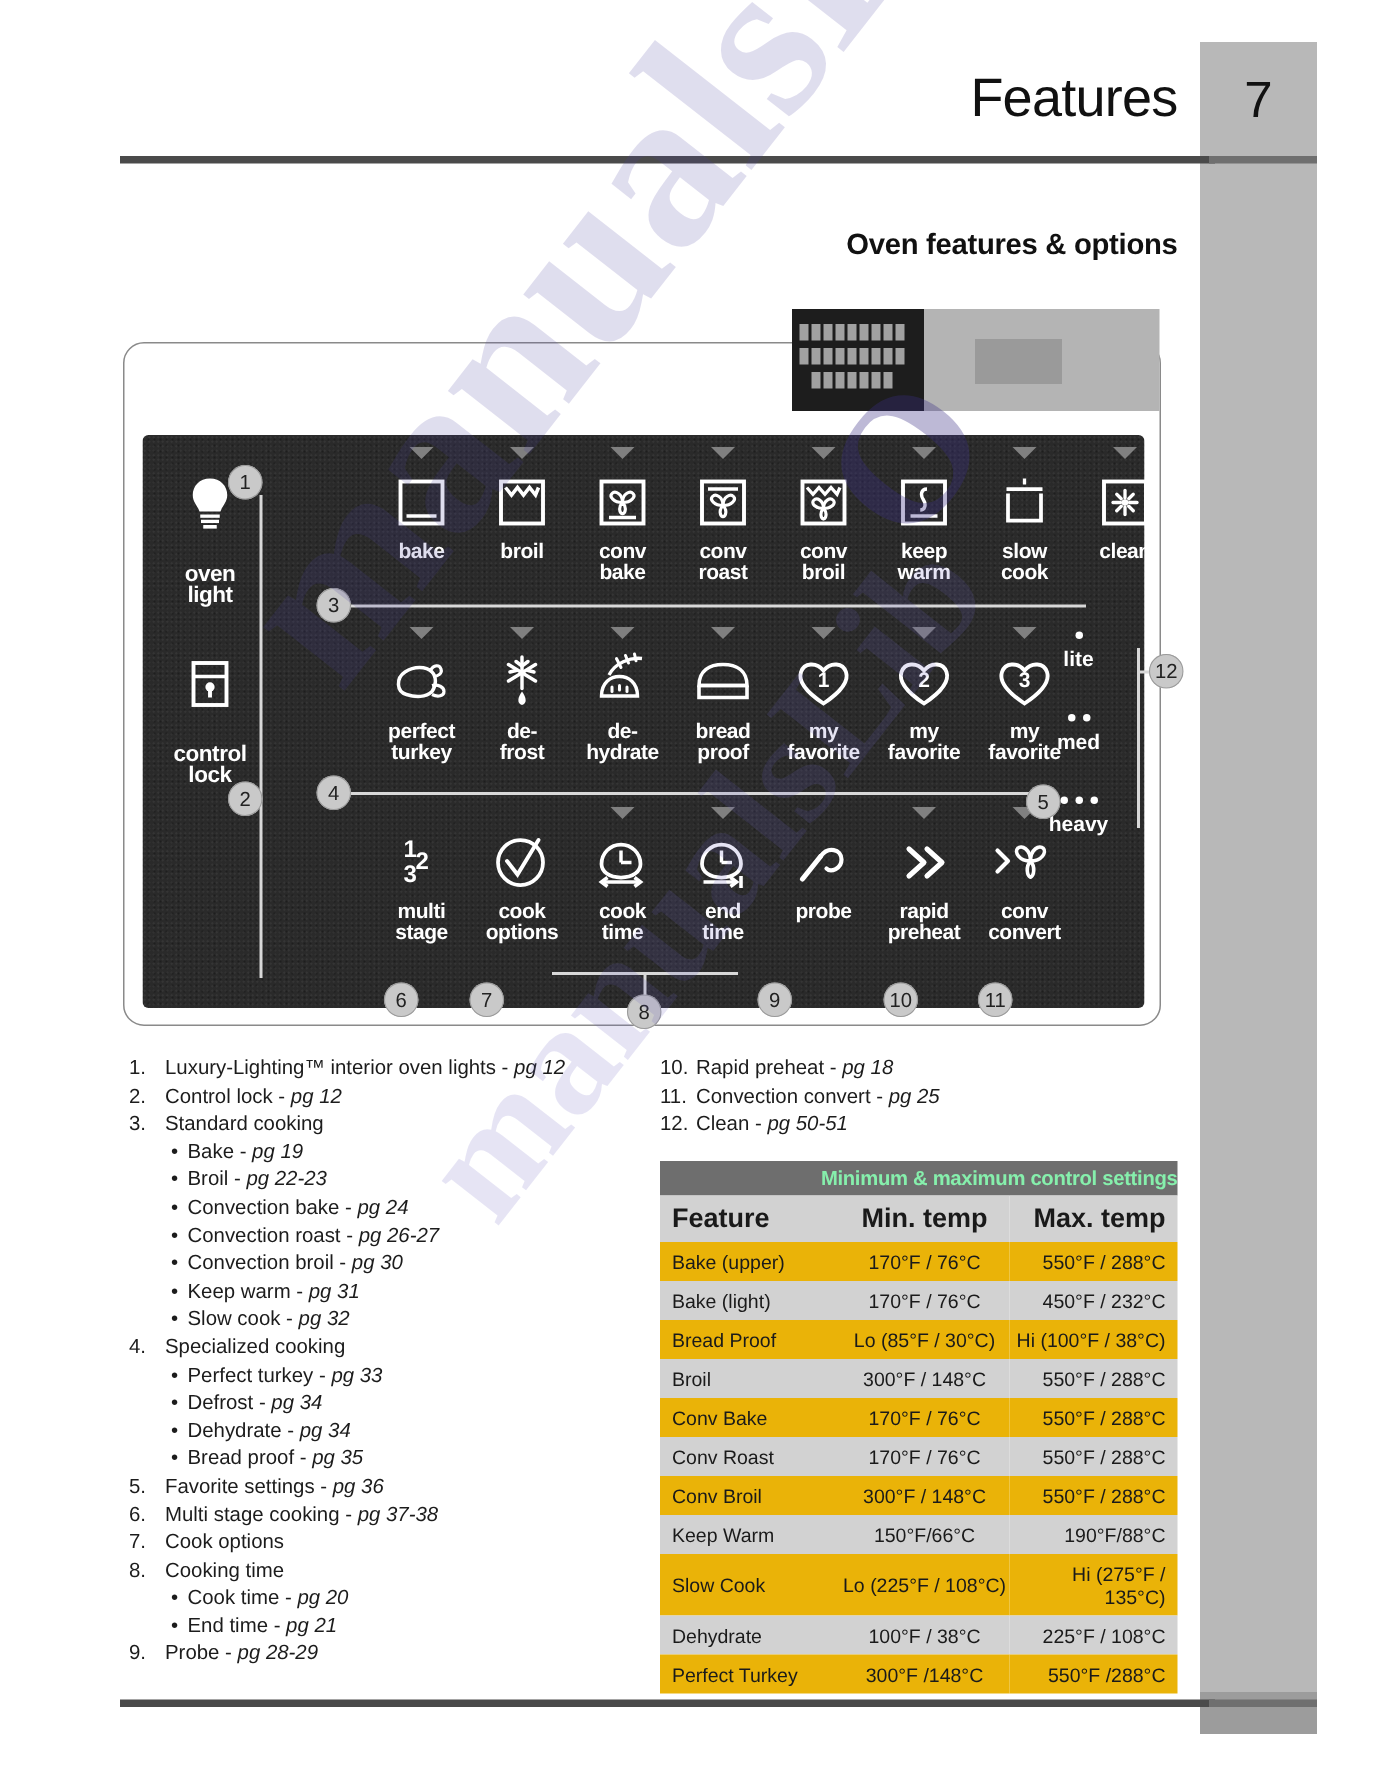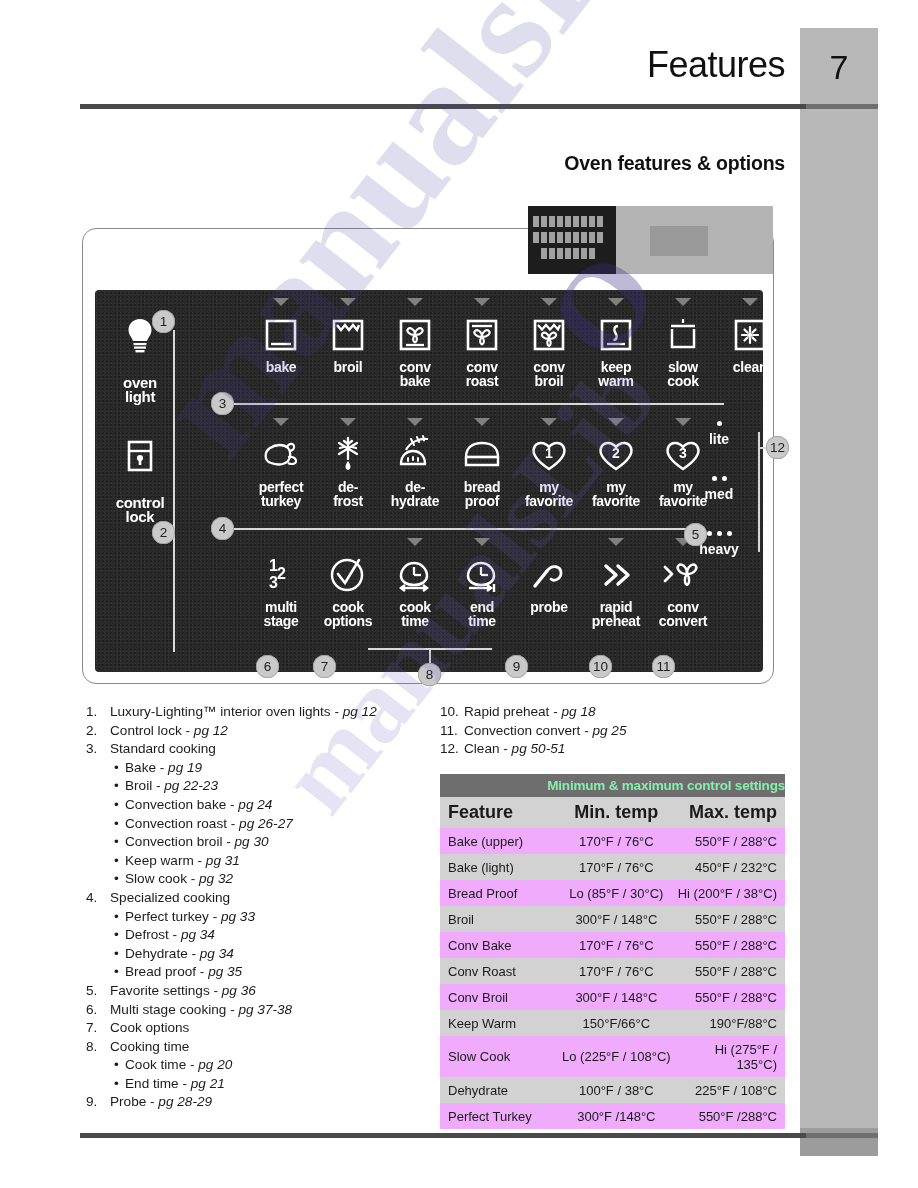--- a/index.html
+++ b/index.html
@@ -338,21 +338,21 @@
     padding: 5px 0 5px 0;
     background: #d2d2d2;
   }
   .tbl td {
     padding: 5.5px 0;
   }
   .tbl td.c1 { width: 118px; padding-left: 8px; }
   .tbl td.c2 { width: 118px; text-align: center; }
   .tbl td.c3 { width: 109px; text-align: right; padding-right: 8px; }
   .tbl tr.alt td { background: #d2d2d2; }
-  .tbl tr.plain td { background: #f0abfc; }
+  .tbl tr.plain td { background: #eab308; }
 
   
   .watermark {
     position: absolute;
     left: 120px;
     top: 380px;
     font-size: 150px;
     font-weight: bold;
     color: #4a3f9e;
     opacity: 0.17;
@@ -1017,21 +1017,21 @@
         <td class="c3">550°F / 288°C</td>
       </tr>
       <tr class="alt">
         <td class="c1">Bake (light)</td>
         <td class="c2">170°F / 76°C</td>
         <td class="c3">450°F / 232°C</td>
       </tr>
       <tr class="plain">
         <td class="c1">Bread Proof</td>
         <td class="c2">Lo (85°F / 30°C)</td>
-        <td class="c3">Hi (200°F / 38°C)</td>
+        <td class="c3">Hi (100°F / 38°C)</td>
       </tr>
       <tr class="alt">
         <td class="c1">Broil</td>
         <td class="c2">300°F / 148°C</td>
         <td class="c3">550°F / 288°C</td>
       </tr>
       <tr class="plain">
         <td class="c1">Conv Bake</td>
         <td class="c2">170°F / 76°C</td>
         <td class="c3">550°F / 288°C</td>

